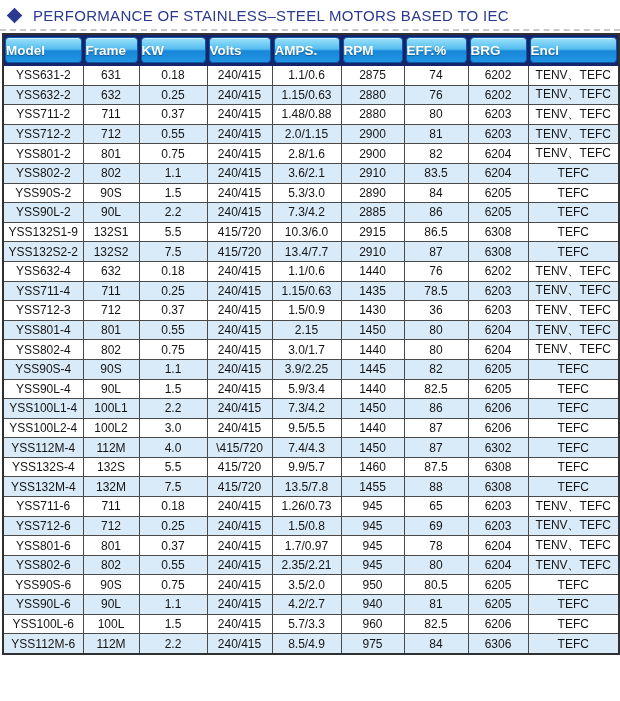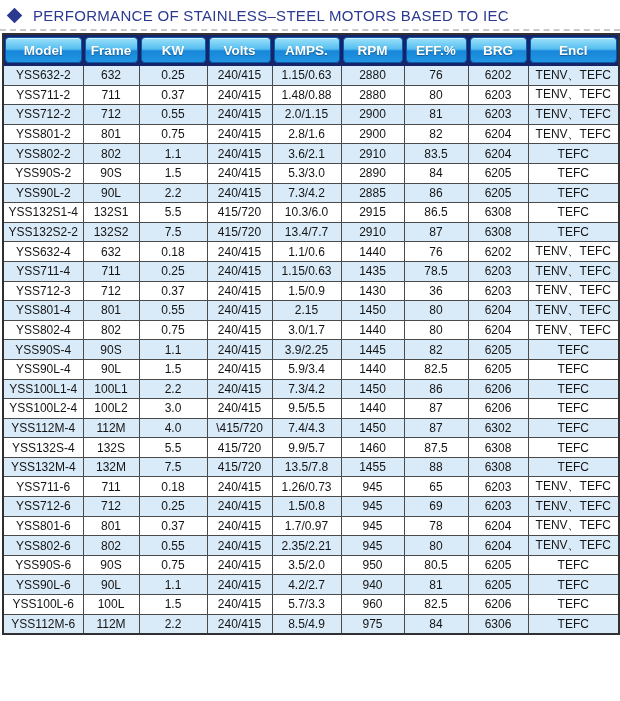--- a/index.html
+++ b/index.html
@@ -25,21 +25,21 @@
   }
   thead th {
     background: #16246b; border: 1px solid #16246b;
     height: 28px; padding: 1px; vertical-align: middle;
   }
   .hbtn {
     display: block; height: 26px; line-height: 26px; box-sizing: border-box;
     border-radius: 4px; border: 1px solid #0c5aa6;
     background: linear-gradient(180deg, #9be2fa 0%, #55bdf0 46%, #1886d9 54%, #2196e2 100%);
     box-shadow: inset 0 1px 0 rgba(255,255,255,.55);
-    color: #ffffff; font-weight: bold; font-size: 13.5px; text-align: center;
+    color: #ffffff; font-weight: bold; font-size: 13.5px; text-align: left;
     text-shadow: 0 1px 1px rgba(0,0,0,.35); overflow: hidden;
   }
   tbody td {
     border: 1.5px solid #4a4a4a; height: 18.6px; padding: 0 1px;
     text-align: center; vertical-align: middle;
     font-size: 12px; color: #141414; background: #ffffff;
     white-space: nowrap; overflow: hidden;
   }
   tbody tr.alt td { background: #d9eaf8; }
 </style>
@@ -90,20 +90,31 @@
           </th>
           <th>
             <span class="hbtn">BRG</span>
           </th>
           <th>
             <span class="hbtn">Encl</span>
           </th>
         </tr>
     </thead>
     <tbody>
+        <tr>
+          <td>YSS631-2</td>
+          <td>631</td>
+          <td>0.18</td>
+          <td>240/415</td>
+          <td>1.1/0.6</td>
+          <td>2875</td>
+          <td>74</td>
+          <td>6202</td>
+          <td>TENV、TEFC</td>
+        </tr>
         <tr class="alt">
           <td>YSS632-2</td>
           <td>632</td>
           <td>0.25</td>
           <td>240/415</td>
           <td>1.15/0.63</td>
           <td>2880</td>
           <td>76</td>
           <td>6202</td>
           <td>TENV、TEFC</td>
@@ -168,21 +179,21 @@
           <td>90L</td>
           <td>2.2</td>
           <td>240/415</td>
           <td>7.3/4.2</td>
           <td>2885</td>
           <td>86</td>
           <td>6205</td>
           <td>TEFC</td>
         </tr>
         <tr>
-          <td>YSS132S1-4</td>
+          <td>YSS132S1-9</td>
           <td>132S1</td>
           <td>5.5</td>
           <td>415/720</td>
           <td>10.3/6.0</td>
           <td>2915</td>
           <td>86.5</td>
           <td>6308</td>
           <td>TEFC</td>
         </tr>
         <tr class="alt">

